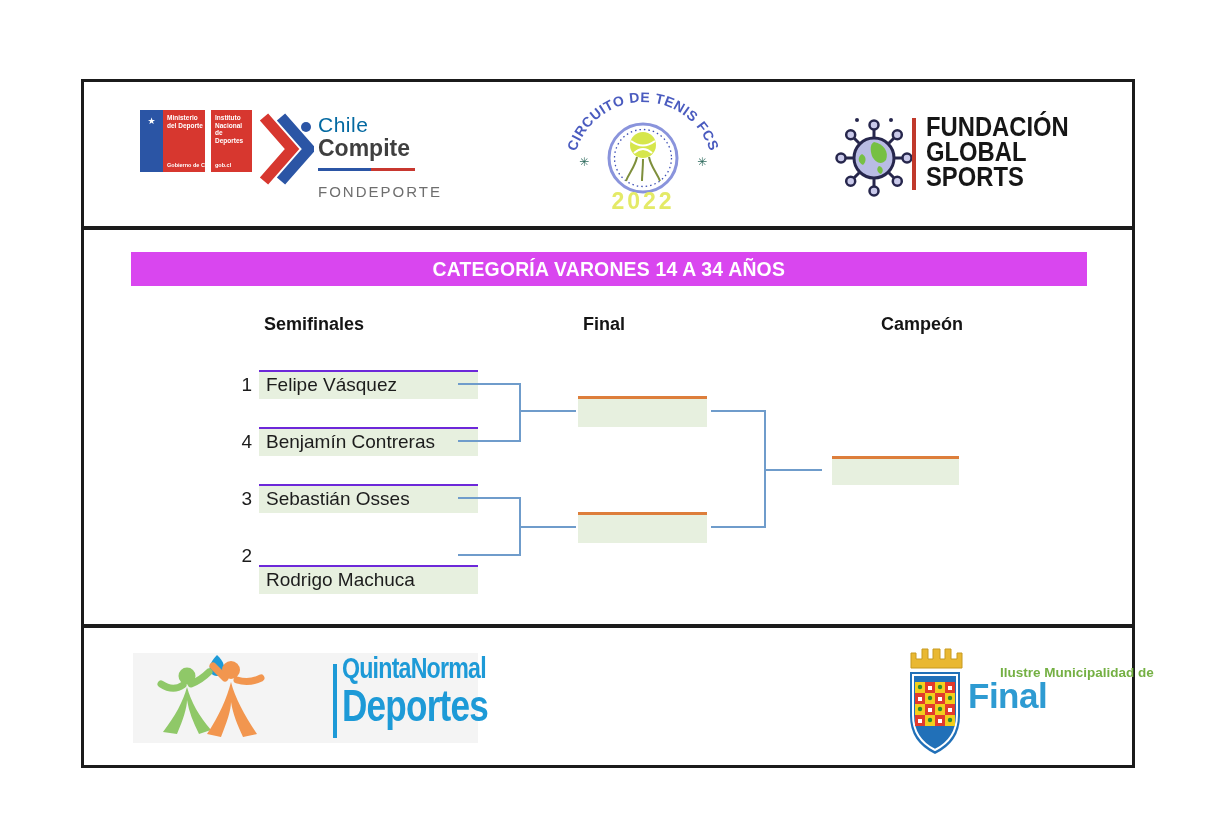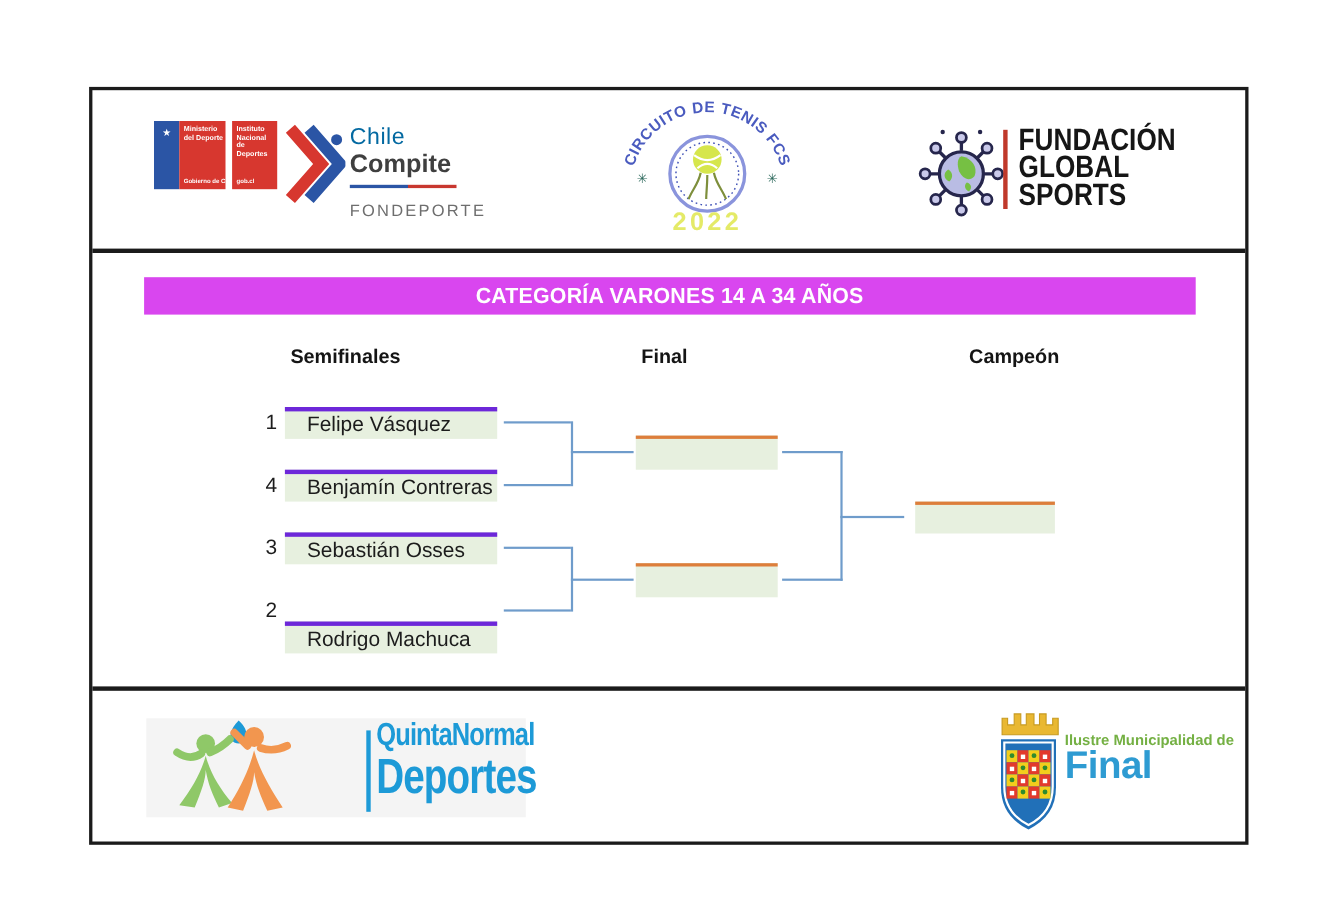--- a/index.html
+++ b/index.html
@@ -33,40 +33,40 @@
   .fgs-logo{left:750px;top:26px;width:300px;height:100px;}
   .fgs-bar{position:absolute;left:78px;top:10px;width:4px;height:72px;background:#C0392B;}
   .fgs-text{position:absolute;left:92px;top:6px;font-size:28px;line-height:25px;font-weight:bold;
             color:#161616;transform:scaleX(.85);transform-origin:left top;white-space:nowrap;}
   
   .banner{left:47px;top:170px;width:956px;height:34px;background:#d946ef;
           display:flex;align-items:center;justify-content:center;}
   .banner span{color:#fff;font-weight:bold;font-size:20px;letter-spacing:.2px;transform:scaleX(.97);white-space:nowrap;}
   
   .round-label{font-weight:bold;font-size:18px;color:#151515;white-space:nowrap;}
-  .slot{position:absolute;left:175px;width:193px;height:29px;background:#E7F0DF;
-        border-top:4px solid #6d28d9;box-sizing:border-box;
-        font-size:19px;color:#1c1c1c;line-height:26px;padding-left:20px;white-space:nowrap;overflow:hidden;}
+  .slot{position:absolute;left:175px;width:219px;height:29px;background:#E7F0DF;
+        border-top:2px solid #6d28d9;box-sizing:border-box;
+        font-size:19px;color:#1c1c1c;line-height:26px;padding-left:7px;white-space:nowrap;overflow:hidden;}
   .seed{position:absolute;left:144px;width:24px;text-align:right;font-size:19px;line-height:29px;color:#1c1c1c;}
   .final-slot{position:absolute;left:494px;width:129px;height:31px;background:#E7F0DF;
               border-top:3px solid #DD7E3B;box-sizing:border-box;}
   .champ-slot{position:absolute;left:748px;width:127px;height:29px;background:#E7F0DF;
               border-top:3px solid #DD7E3B;box-sizing:border-box;}
   .hline{position:absolute;height:2px;background:#6F9CCB;}
   .vline{position:absolute;width:2px;background:#6F9CCB;}
   
   .qn-logo{left:49px;top:571px;width:345px;height:90px;background:#F4F4F4;}
   .qn-bar{position:absolute;left:200px;top:11px;width:4px;height:74px;background:#1D9AD7;}
   .qn-line1{position:absolute;left:209px;top:1px;font-size:29px;line-height:29px;font-weight:bold;color:#1D9AD7;
             letter-spacing:-1px;transform:scaleX(.8);transform-origin:left top;white-space:nowrap;}
   .qn-line2{position:absolute;left:209px;top:30px;font-size:45px;line-height:45px;font-weight:bold;color:#1D9AD7;
             letter-spacing:-1px;transform:scaleX(.78);transform-origin:left top;white-space:nowrap;}
   .muni-logo{left:820px;top:562px;width:270px;height:115px;}
   .muni-text{position:absolute;left:64px;top:21px;}
-  .muni-pre{font-size:13.5px;font-weight:bold;color:#74B043;white-space:nowrap;}
+  .muni-pre{font-size:13.5px;font-weight:bold;color:#74B043;white-space:nowrap;margin-left:32px;}
   .muni-big{font-size:35px;line-height:31px;font-weight:bold;color:#2E9BD2;letter-spacing:-.5px;white-space:nowrap;}
 </style>
 </head>
 <body>
 
 <div class="sheet">
 
   <div class="abs chile-logo">
     <div class="gob-block gob-blue">
       <span class="gob-crest">★</span>

